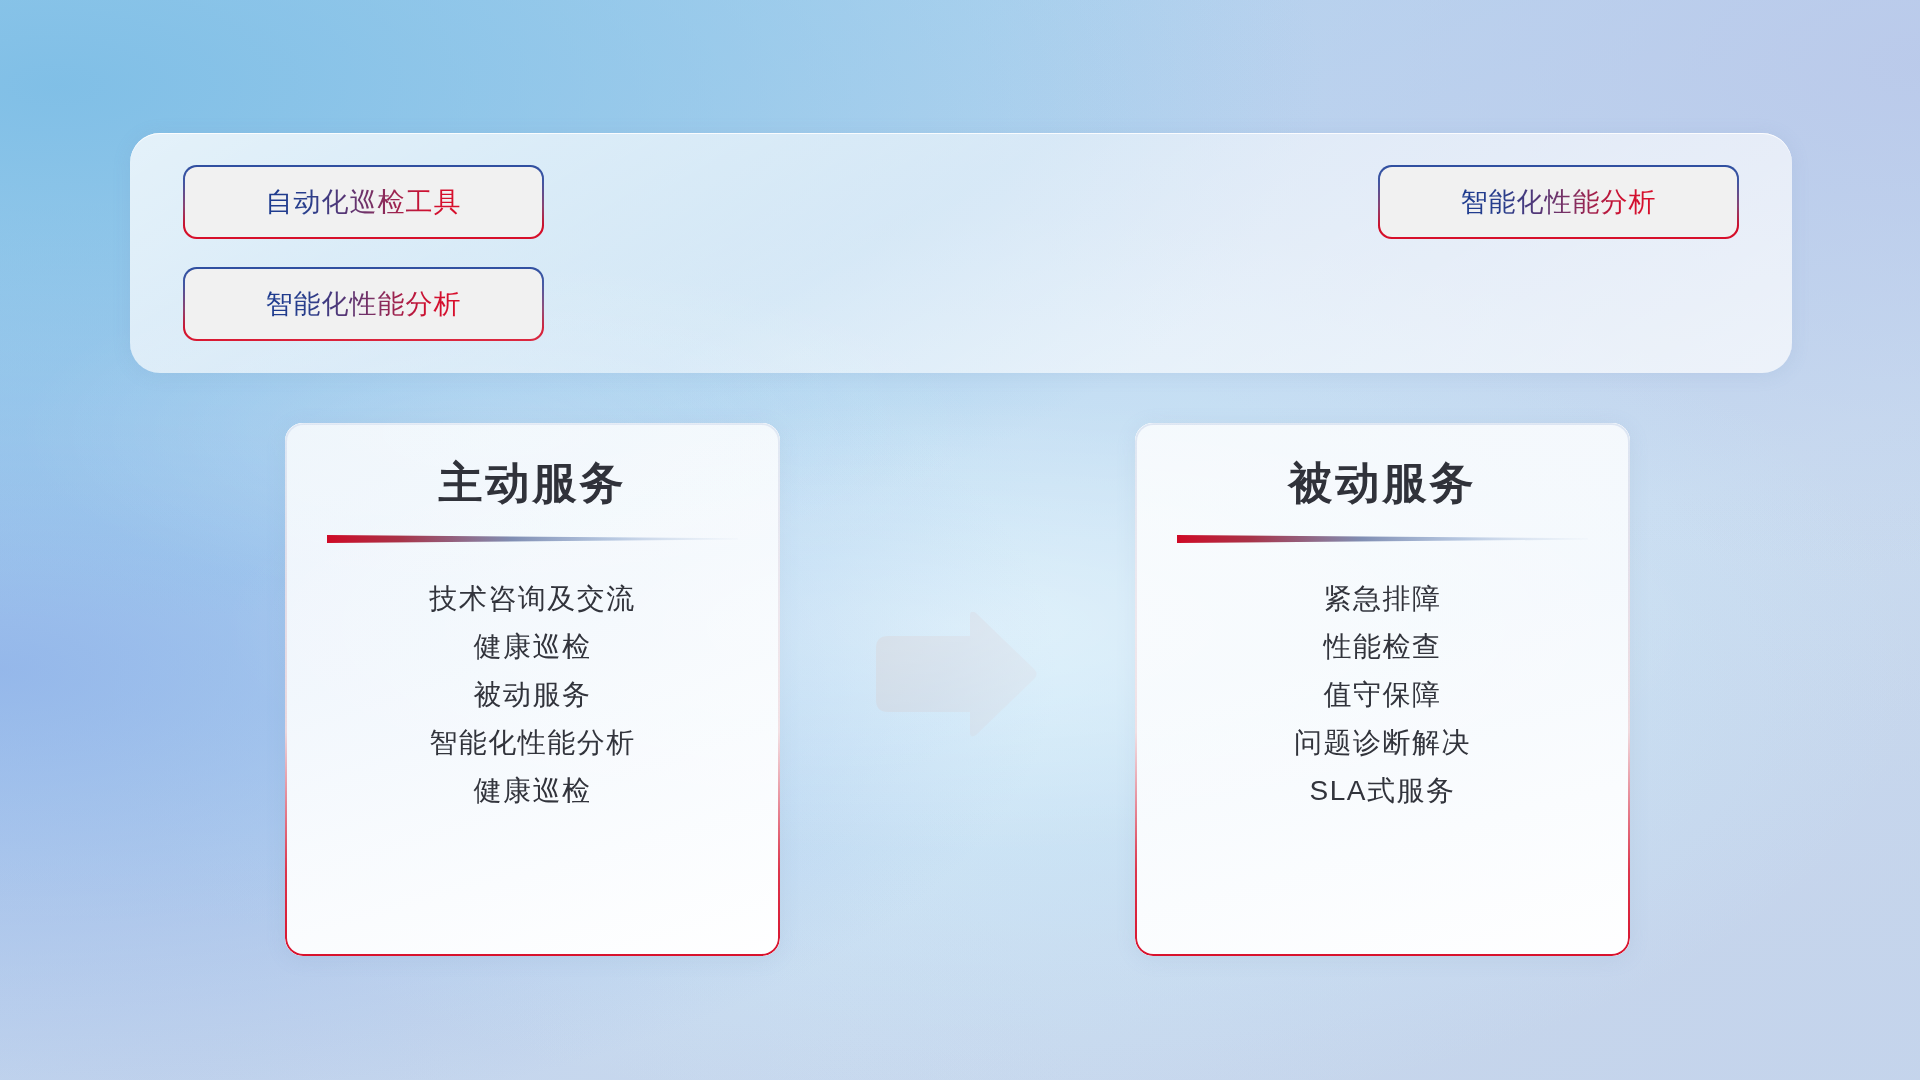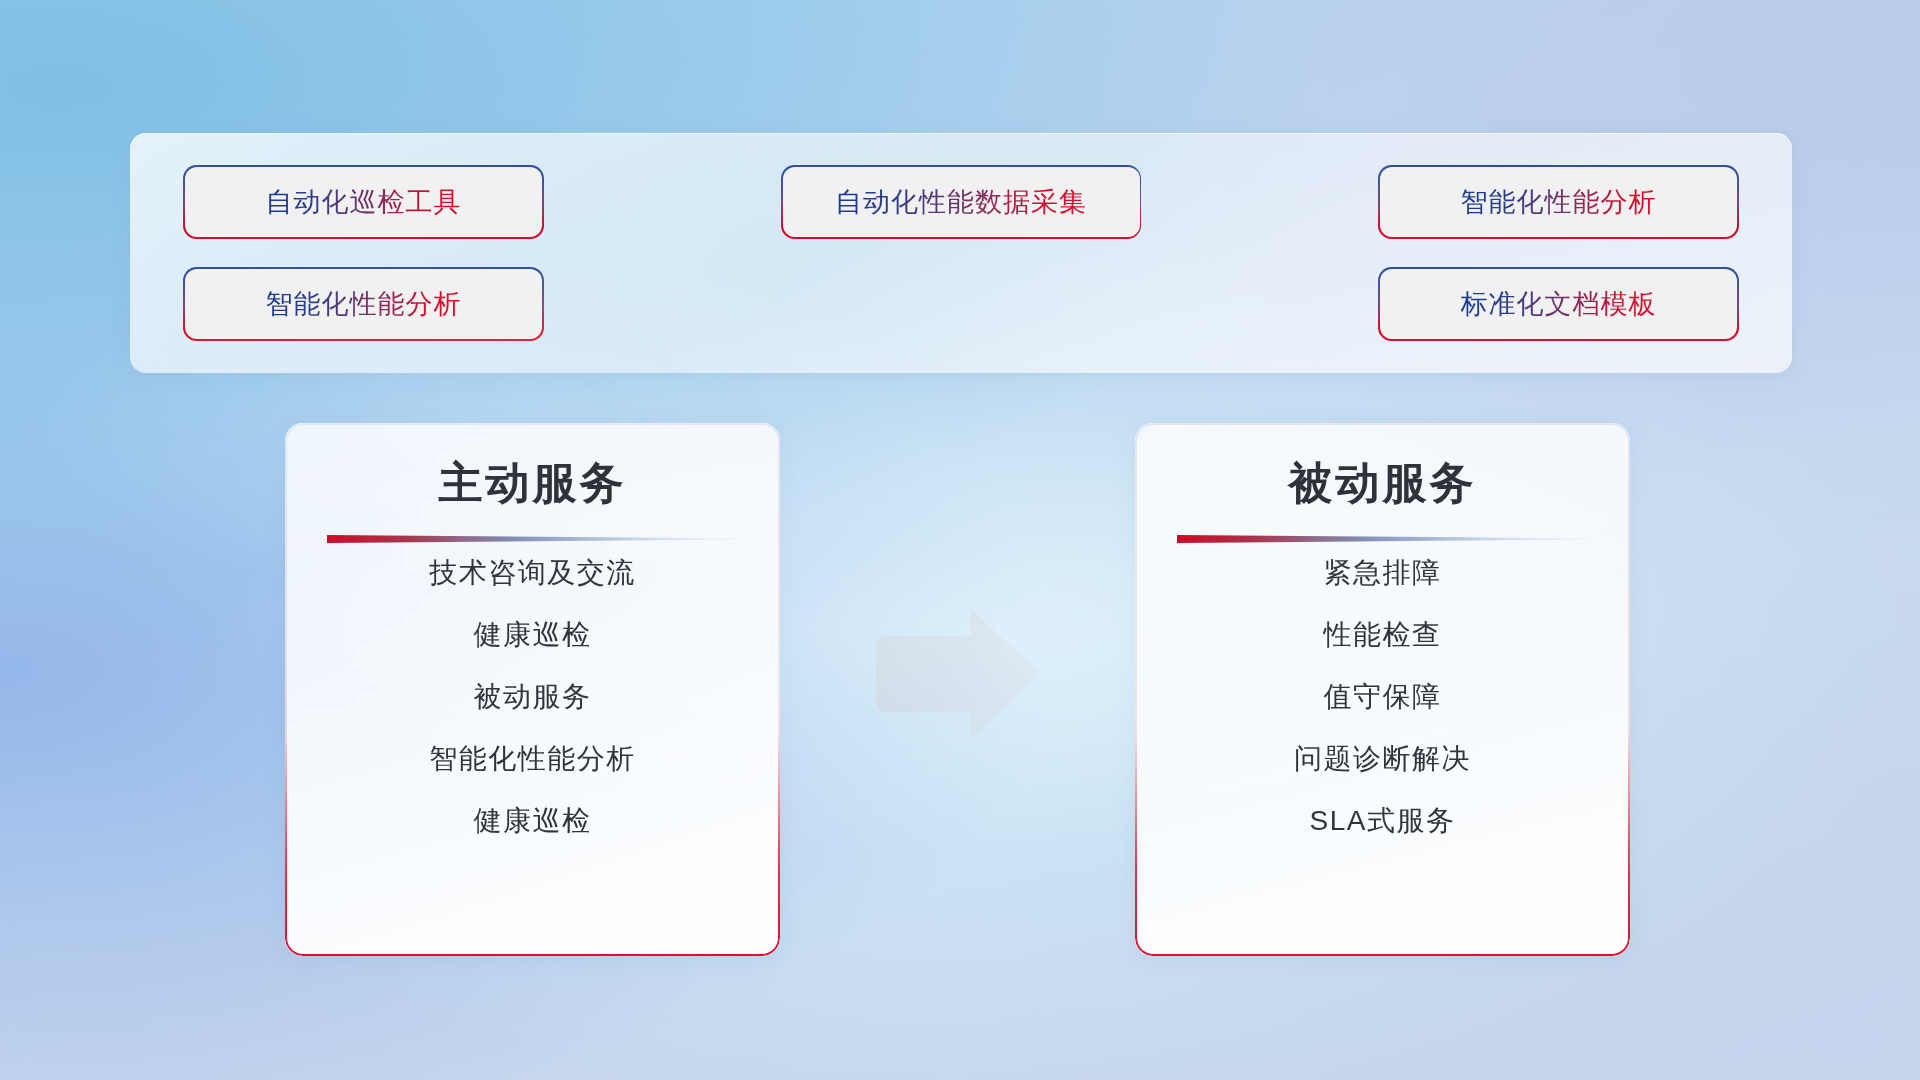--- a/index.html
+++ b/index.html
@@ -32,21 +32,21 @@
       radial-gradient(55% 30% at 50% 58%, rgba(255,255,255,0.38) 0%, rgba(255,255,255,0) 70%),
       radial-gradient(35% 22% at 26% 40%, rgba(255,255,255,0.22) 0%, rgba(255,255,255,0) 72%);
     pointer-events:none;
   }
 
   
   #top-panel{
     position:absolute;
     left:130px; top:133px;
     width:1662px; height:240px;
-    border-radius:16px;
+    border-radius:30px;
     background:linear-gradient(150deg, rgba(255,255,255,0.78) 0%, rgba(255,255,255,0.52) 45%, rgba(255,255,255,0.70) 100%);
     box-shadow:0 2px 18px rgba(120,150,190,0.16), inset 0 1px 0 rgba(255,255,255,0.85);
     display:flex; flex-direction:column;
     justify-content:center;
     padding:0 55px;
     gap:32px;
   }
   .pill-row{ display:flex; justify-content:space-between; }
 
   .pill{
@@ -115,24 +115,24 @@
 
   .card-divider{
     position:relative;
     margin:24px 6px 0 6px;
     height:10px;
   }
   .card-divider svg{ display:block; width:100%; height:100%; }
 
   .card-list{
     list-style:none;
-    margin-top:8px;
+    margin-top:34px;
     display:flex; flex-direction:column;
     align-items:center;
-    gap:20px;
+    gap:6px;
   }
   .card-list li{
     font-size:28px;
     color:#32343c;
     letter-spacing:1.5px;
     line-height:1.5;
     white-space:nowrap;
   }
 
   
@@ -148,33 +148,27 @@
 
 <div id="stage">
 
   <div id="top-panel">
 
     <div class="pill-row">
       <div class="pill">
         <span class="pill-label">自动化巡检工具</span>
       </div>
       <div class="pill">
-        <span class="pill-label">自动化性能数据采集</span>
-      </div>
-      <div class="pill">
         <span class="pill-label">智能化性能分析</span>
       </div>
     </div>
 
     <div class="pill-row">
       <div class="pill">
         <span class="pill-label">智能化性能分析</span>
-      </div>
-      <div class="pill">
-        <span class="pill-label">标准化文档模板</span>
       </div>
     </div>
   </div>
 
   <div class="card" id="card-proactive">
     <div class="card-inner">
       <div class="card-title">主动服务</div>
 
       <div class="card-divider">
         <svg viewBox="0 0 420 10" preserveAspectRatio="none" aria-hidden="true">

